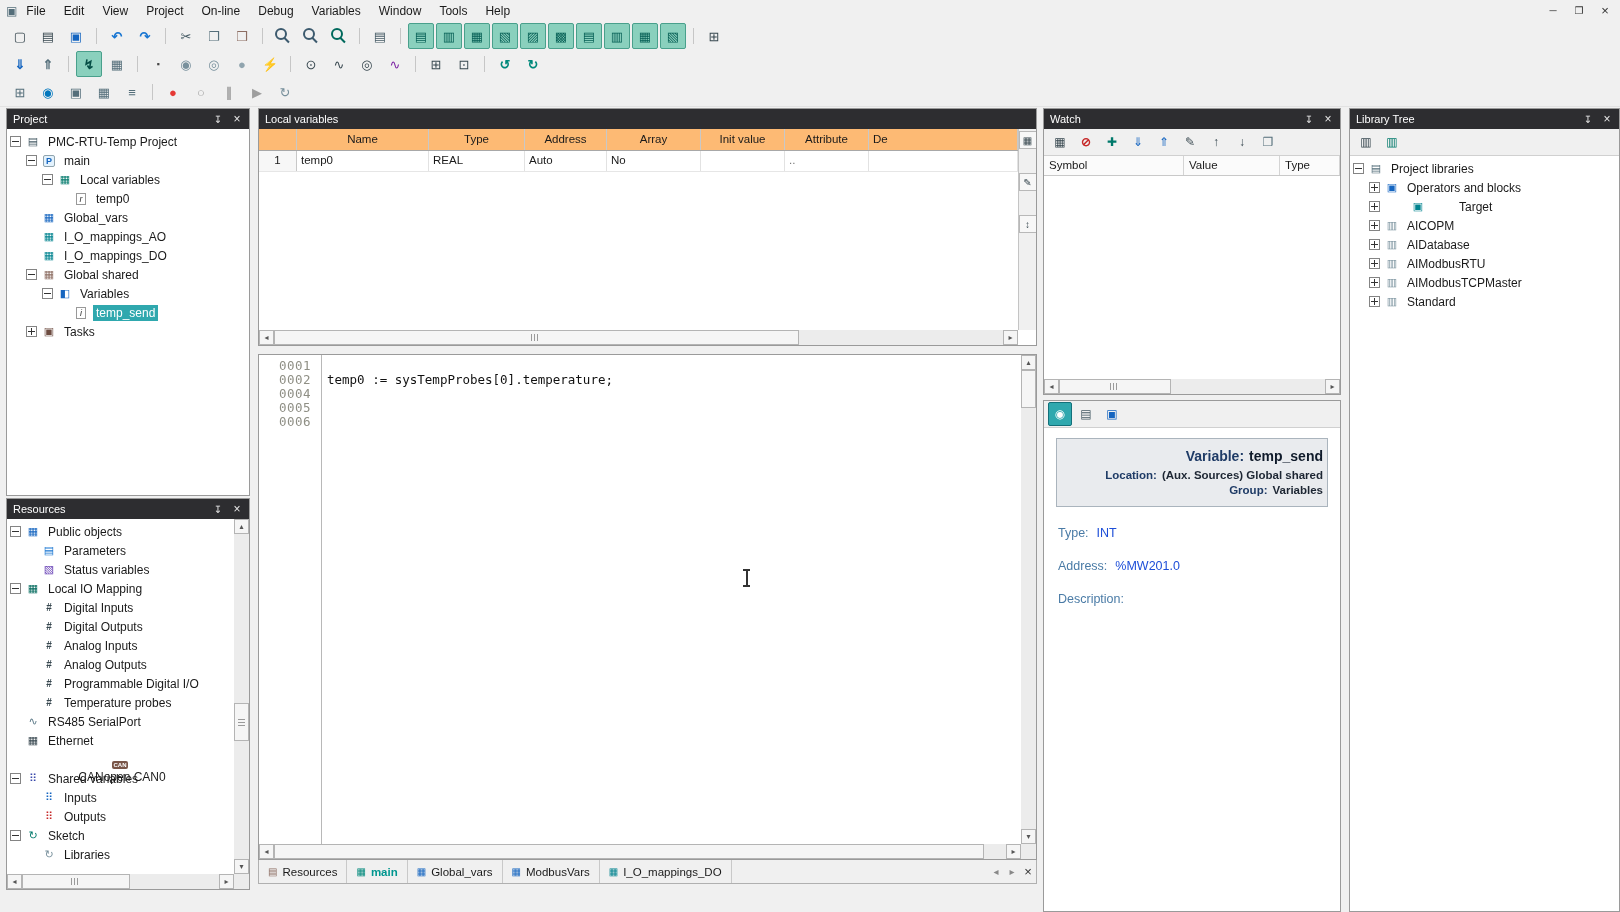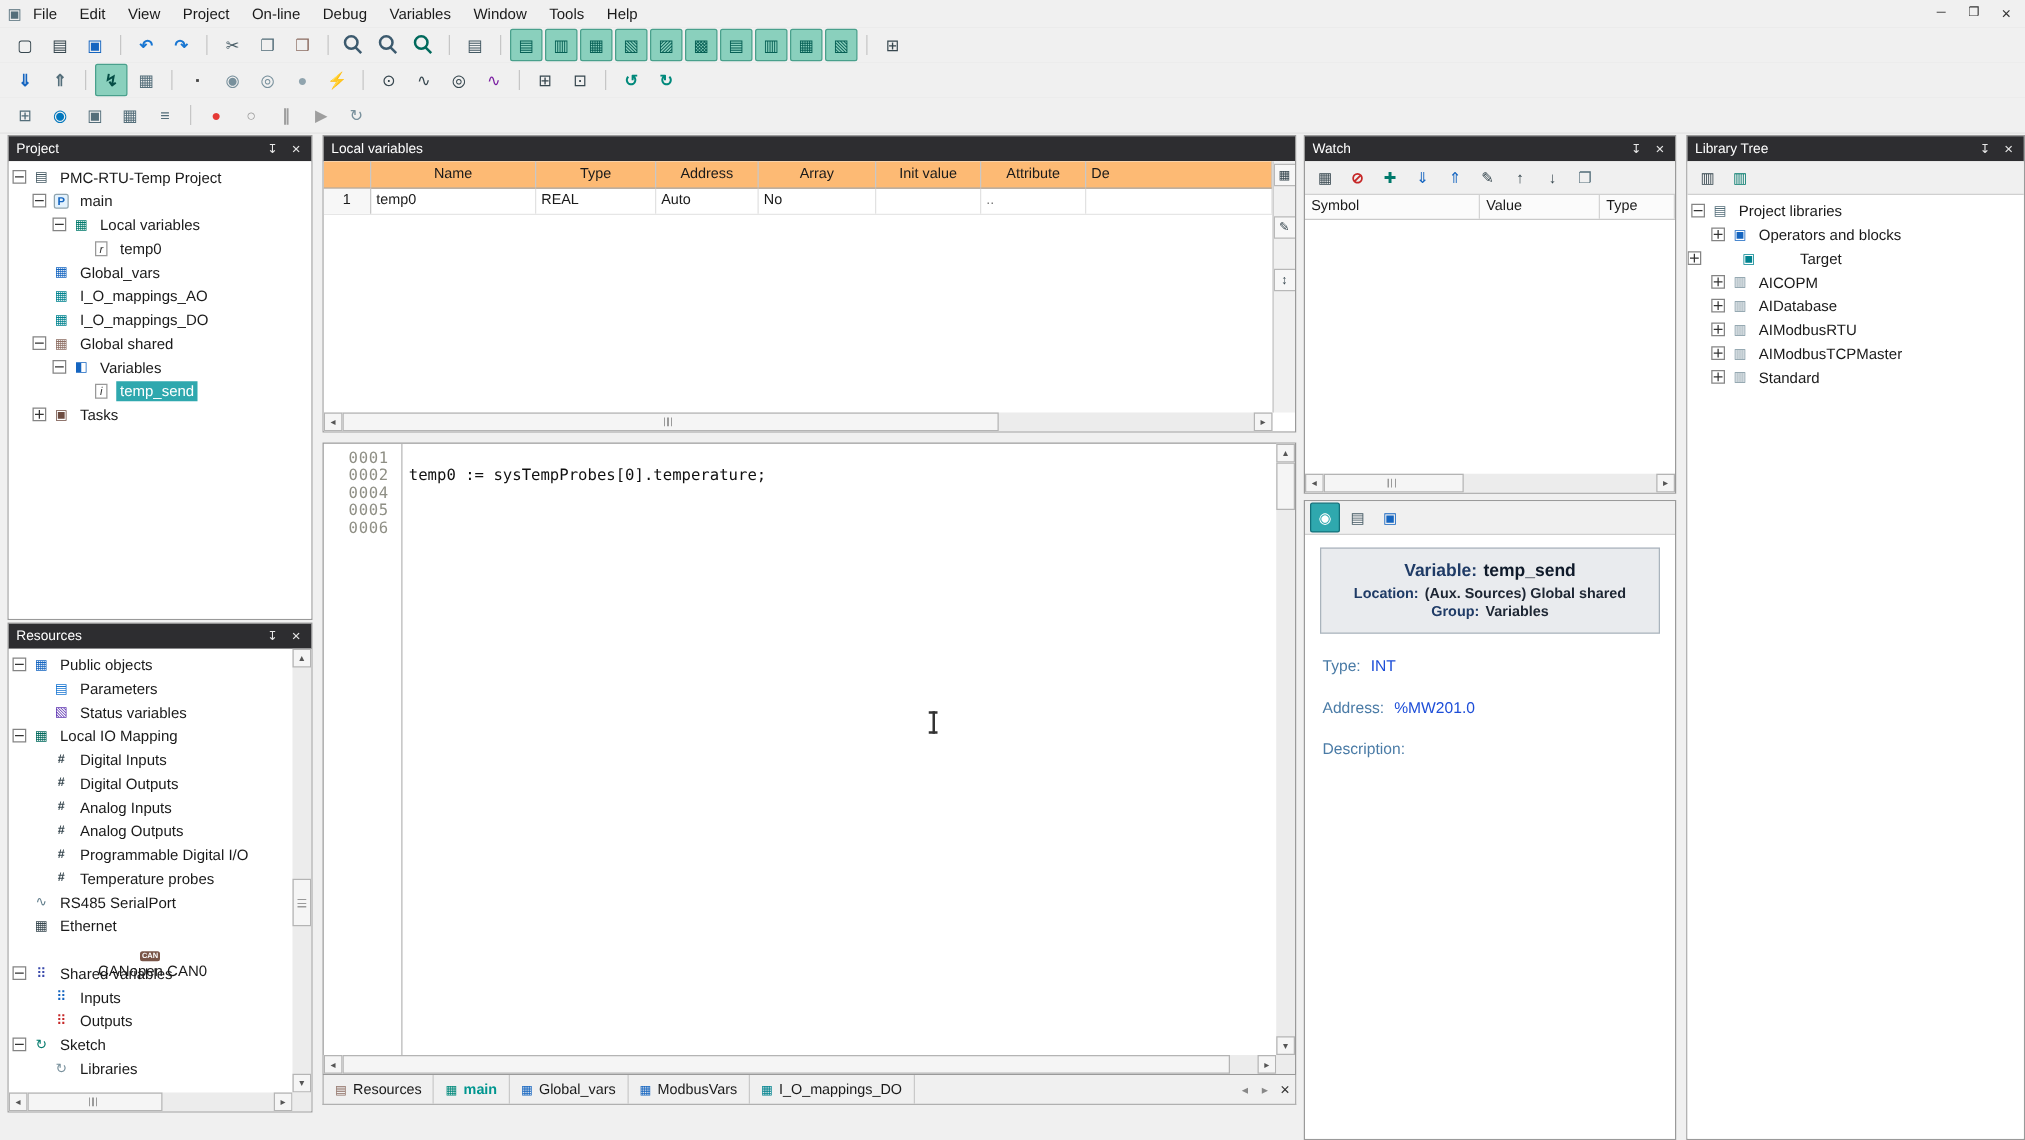--- a/index.html
+++ b/index.html
@@ -246,21 +246,21 @@
   .wh span:nth-of-type(1){width:140px}
   .wh span:nth-of-type(2){width:96px}
   .wh span:nth-of-type(3){flex:1}
   .wfill{flex:1;background:#fff}
   #watch-hs{flex:none}
   #watch-hs .sb-thumb{left:0;width:42%}
 
   
   .power-icon::before{content:"◉";color:#fff}
   #props-content{flex:1;overflow:hidden;background:#fff}
-  .propbox{margin:10px 12px 0 12px;background:#e9ebee;border:1px solid #aab4bd;text-align:center;padding:9px 4px 10px 4px;color:#1d2633}
+  .propbox{margin:10px 12px 0 12px;background:#e9ebee;border:1px solid #aab4bd;text-align:right;padding:9px 4px 10px 4px;color:#1d2633}
   .pb-line1{font-size:14px;font-weight:bold;margin-bottom:5px}
   .pb-var-label{color:#1f3b66}
   .pb-var-name{color:#0f1a2a;margin-left:5px}
   .pb-line{font-size:11.5px;font-weight:bold;margin-top:3px}
   .pb-label{color:#1f3b66}
   .pb-value{color:#1d2633;margin-left:5px}
   .pf{margin:19px 0 0 14px;font-size:12.5px}
   .pf:first-of-type{margin-top:26px}
   .pf-label{color:#4a7ba6}
   .pf-value{color:#1d4ed8;margin-left:8px}
@@ -905,21 +905,21 @@
         <span class="ticon i project-libraries-icon"></span>
         <span class="tlabel">Project libraries</span>
       </div>
 
       <div class="trow" style="padding-left: 19px; text-align: center;">
         <span class="exp plus"></span>
         <span class="ticon i operators-icon"></span>
         <span class="tlabel">Operators and blocks</span>
       </div>
 
-      <div class="trow" style=" gap: 26px;">
+      <div class="trow" style="padding-left: 19px; gap: 26px;">
         <span class="exp plus"></span>
         <span class="ticon i target-icon"></span>
         <span class="tlabel">Target</span>
       </div>
 
       <div class="trow" style="padding-left: 19px;">
         <span class="exp plus"></span>
         <span class="ticon i library-icon"></span>
         <span class="tlabel">AICOPM</span>
       </div>

